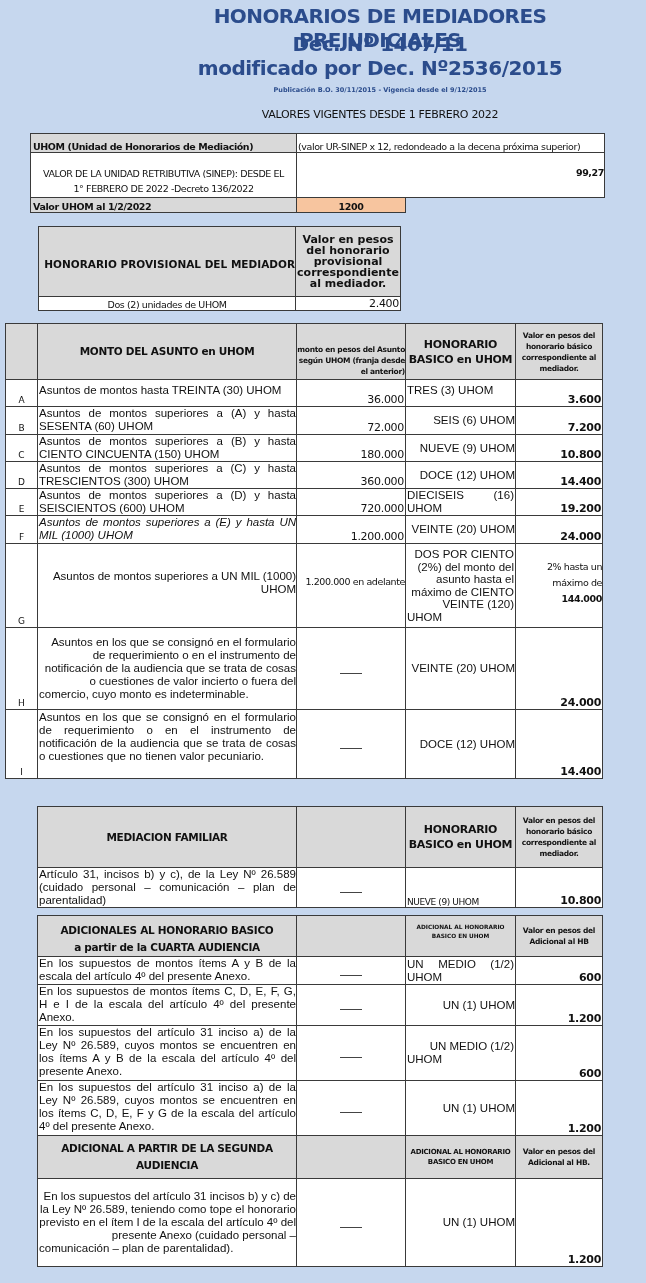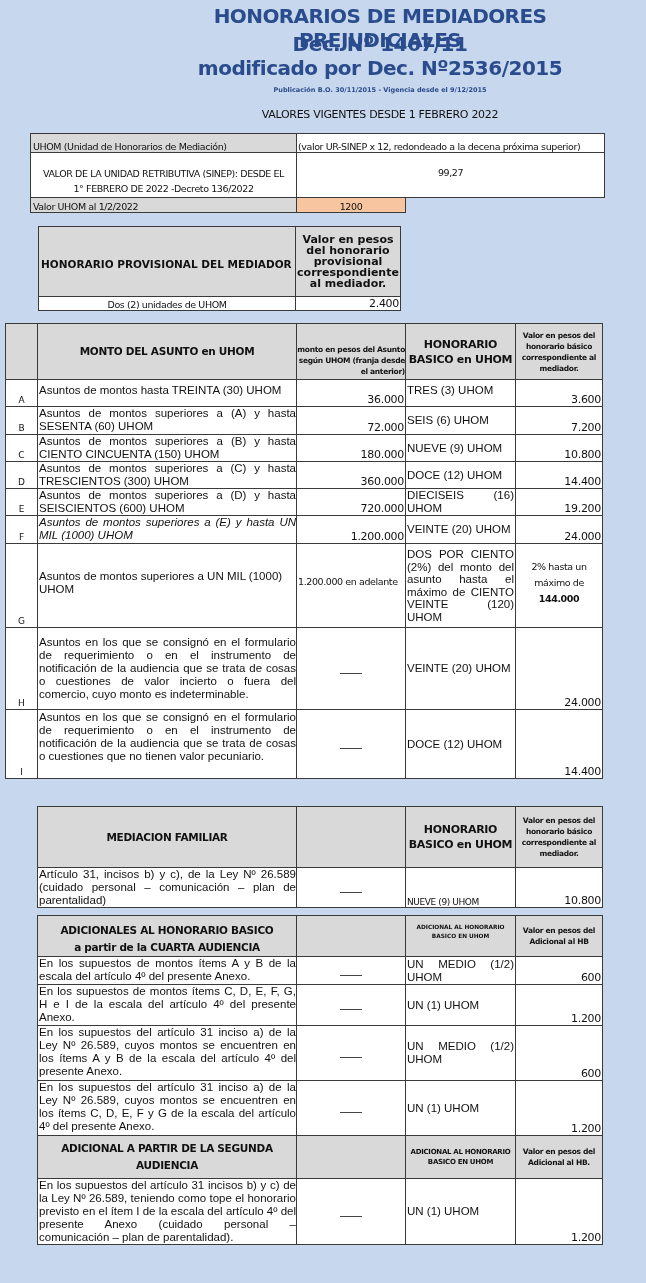--- a/index.html
+++ b/index.html
@@ -16,26 +16,26 @@
   td { border: 1px solid #3a3a3a; vertical-align: bottom; overflow: hidden; }
   .gray { background: #d9d9d9; }
   .orange { background: #f7c59f; }
   .calibri { font-family: "DejaVu Sans", sans-serif; font-size: 9.5px; letter-spacing: -0.4px; }
   .arial { font-family: "Liberation Sans", sans-serif; font-size: 11.5px; line-height: 13px; }
   .just { text-align: justify; text-align-last: left; }
   .hb { font-family: "DejaVu Sans", sans-serif; font-weight: bold; font-size: 10px; text-align: center; vertical-align: middle; line-height: 13px; letter-spacing: -0.3px; }
   .hsmall { font-family: "DejaVu Sans", sans-serif; font-weight: bold; font-size: 8px; text-align: center; vertical-align: middle; line-height: 11px; letter-spacing: -0.3px; }
   .htiny { font-family: "DejaVu Sans", sans-serif; font-weight: bold; font-size: 6px; text-align: center; vertical-align: middle; line-height: 10px; }
   .num { text-align: right; font-family: "DejaVu Sans", sans-serif; font-size: 11px; padding-right: 1px; letter-spacing: -0.3px; }
-  .bold { font-weight: normal; }
+  .bold { font-weight: bold; }
   .center { text-align: center; }
   .letter { text-align: center; font-family: "DejaVu Sans", sans-serif; font-size: 9px; padding-bottom: 1px; }
   .dash { text-align: center; vertical-align: middle; }
   .dash span { display: inline-block; width: 22px; border-top: 1px solid #444; }
-  .mid { vertical-align: middle; }
+  .mid { vertical-align: middle; text-align: right; }
   .top { vertical-align: top; }
 </style>
 </head>
 <body>
 
 <div class="hdr h1">HONORARIOS DE MEDIADORES PREJUDICIALES</div>
 <div class="hdr h2">Dec. Nº 1467/11</div>
 <div class="hdr h3">modificado por Dec. Nº2536/2015</div>
 <div class="hdr h4">Publicación B.O. 30/11/2015 -  Vigencia desde el 9/12/2015</div>
 <div class="vig">VALORES VIGENTES DESDE 1 FEBRERO 2022</div>
@@ -237,20 +237,20 @@
     <td class="dash"><span></span></td>
     <td class="arial mid" style="padding-left:1px;">UN (1) UHOM</td>
     <td class="num bold">1.200</td>
   </tr>
   <tr style="height:43px">
     <td class="gray hb" style="font-size:10.5px; line-height:17px;">ADICIONAL A PARTIR DE LA SEGUNDA AUDIENCIA</td>
     <td class="gray"></td>
     <td class="gray hsmall" style="font-size:7px; line-height:10.5px;">ADICIONAL AL HONORARIO BASICO EN UHOM</td>
     <td class="gray hsmall" style="font-size:7.5px; line-height:11px;">Valor en pesos del Adicional al HB.</td>
   </tr>
-  <tr style="height:66px">
+  <tr style="height:88px">
     <td class="arial just mid" style="padding-left:1px;">En los supuestos del artículo 31 incisos b) y c) de la Ley Nº 26.589, teniendo como tope el honorario previsto en el ítem I de la escala del artículo 4º del presente Anexo (cuidado personal – comunicación – plan de parentalidad).</td>
     <td class="dash"><span></span></td>
     <td class="arial mid" style="padding-left:1px;">UN (1) UHOM</td>
     <td class="num bold">1.200</td>
   </tr>
 </tbody>
   </table>
 
 </body></html>

